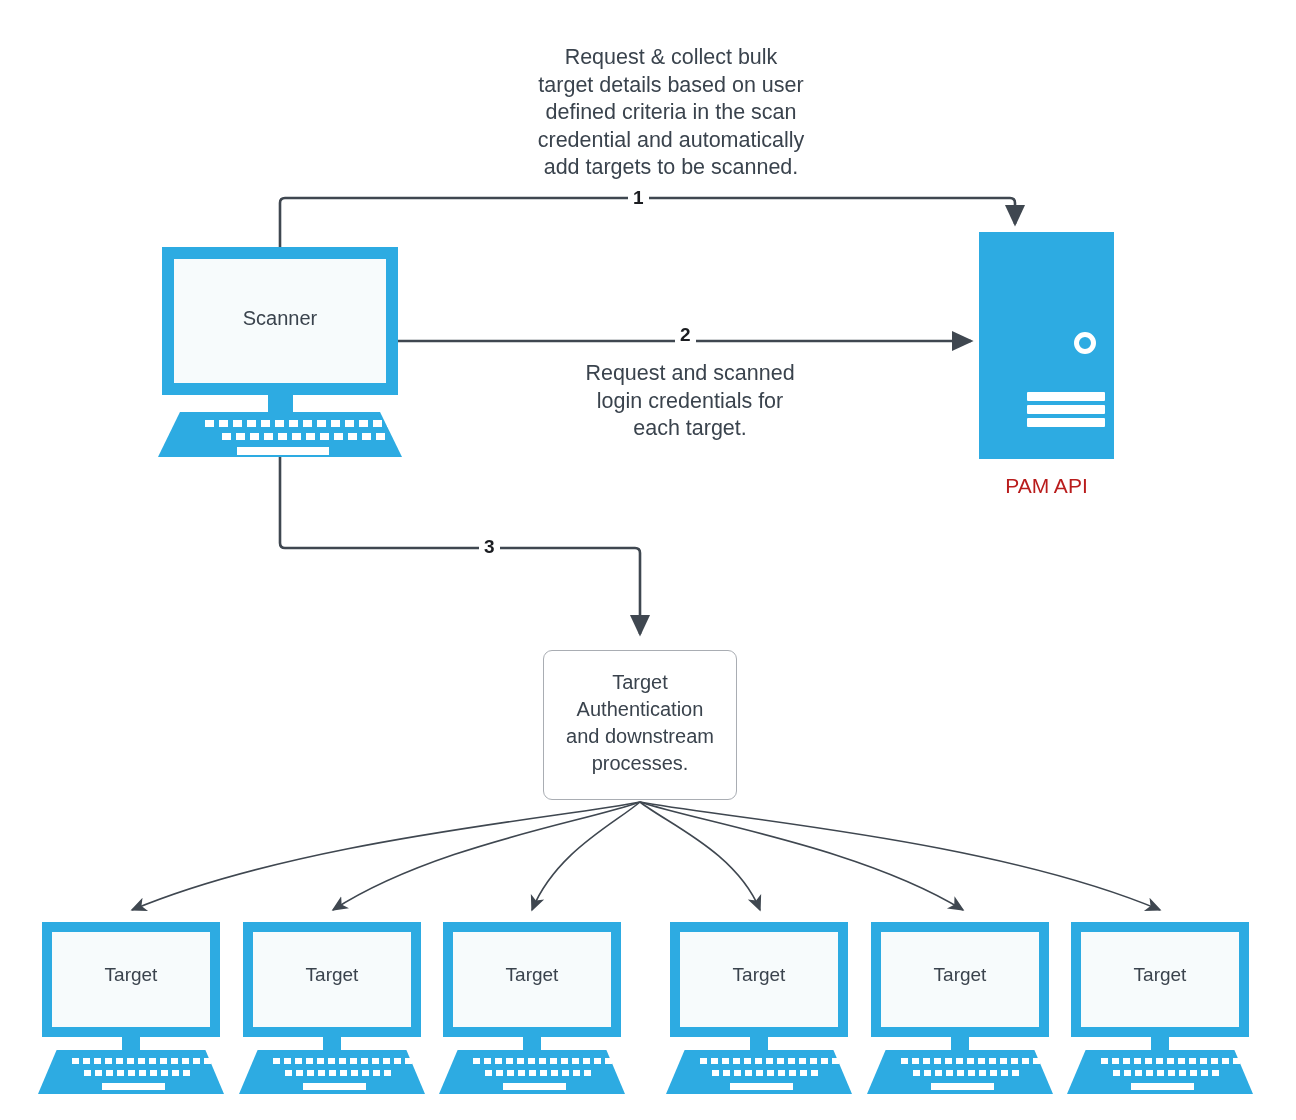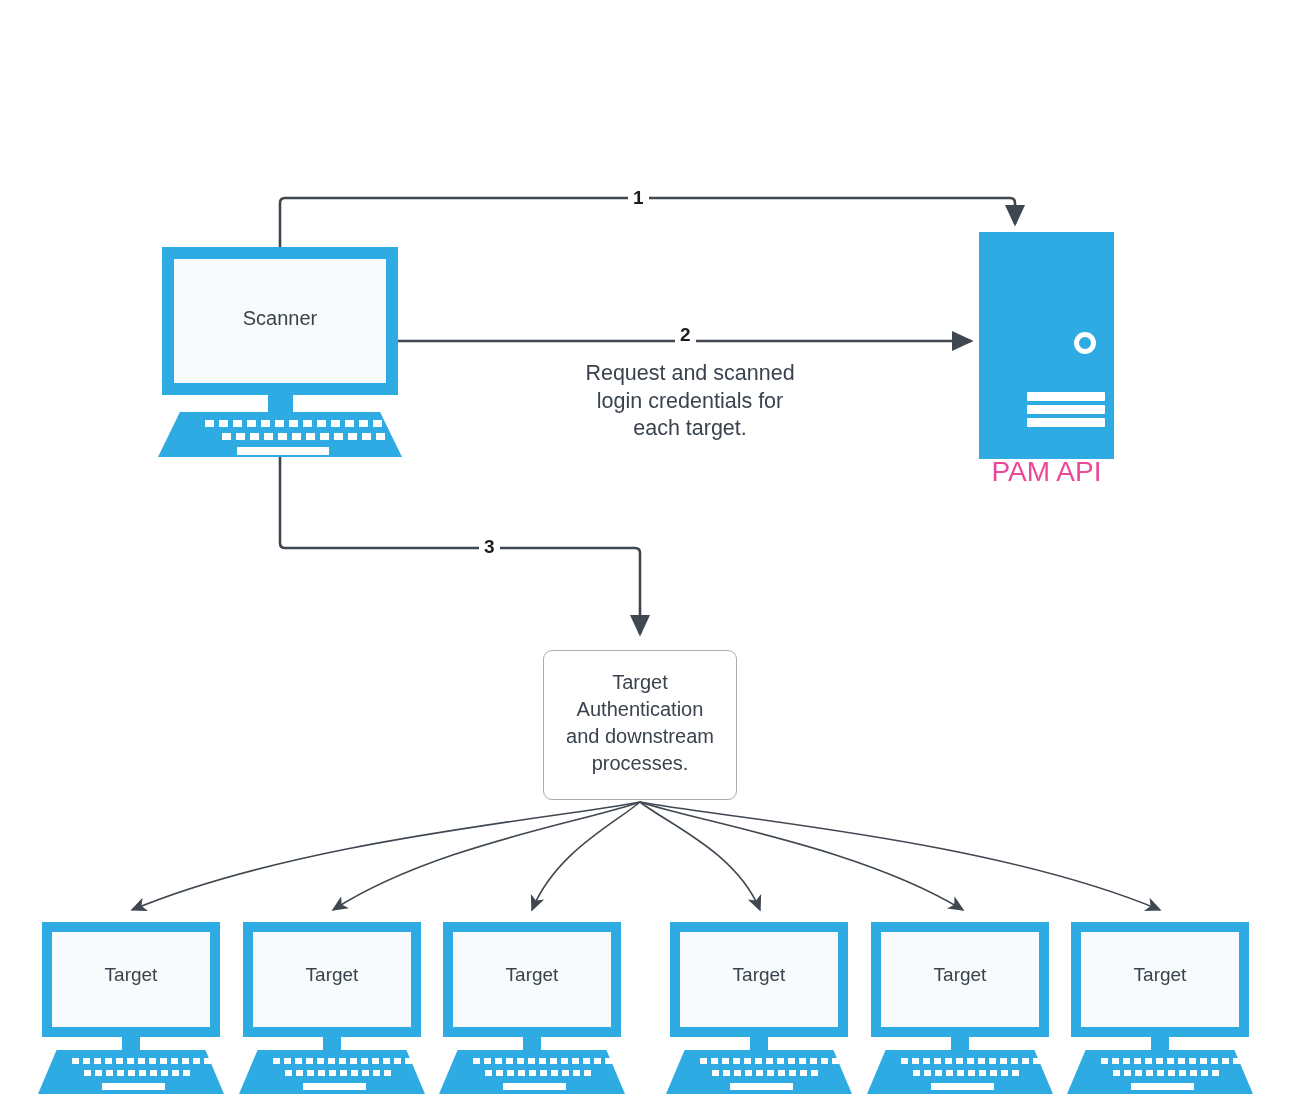--- a/index.html
+++ b/index.html
@@ -102,22 +102,22 @@
   #server .ring{
     position:absolute;left:95px;top:100px;width:22px;height:22px;
     box-sizing:border-box;border:5px solid #ffffff;border-radius:50%;
     background:transparent;
   }
   #server .bar{position:absolute;left:48px;width:78px;height:9px;background:#ffffff;border-radius:1px;}
   #server .bar.b1{top:160px;}
   #server .bar.b2{top:173px;}
   #server .bar.b3{top:186px;}
   #server-label{
-    position:absolute;left:959px;top:456px;width:175px;
-    text-align:center;font-size:28px;color:#ec4899;
+    position:absolute;left:959px;top:474px;width:175px;
+    text-align:center;font-size:21px;color:#b91c1c;
   }
 
   
   #process-box{
     position:absolute;left:543px;top:650px;width:194px;height:150px;
     box-sizing:border-box;
     background:#ffffff;
     border:1.6px solid #a9adb3;
     border-radius:9px;
   }
@@ -151,20 +151,25 @@
     <g stroke="#3f4750" stroke-width="1.6" fill="none">
       <path d="M640,802 C560,818 300,840 132,910" marker-end="url(#arrowthin)"></path>
       <path d="M640,802 C584,822 432,846 333,910" marker-end="url(#arrowthin)"></path>
       <path d="M640,802 C614,824 556,852 532,910" marker-end="url(#arrowthin)"></path>
       <path d="M640,802 C668,824 736,852 760,910" marker-end="url(#arrowthin)"></path>
       <path d="M640,802 C700,822 862,848 963,910" marker-end="url(#arrowthin)"></path>
       <path d="M640,802 C724,818 994,840 1160,910" marker-end="url(#arrowthin)"></path>
     </g>
   </svg>
 
+  <div class="note" id="note-1">Request &amp; collect bulk
+target details based on user
+defined criteria in the scan
+credential and automatically
+add targets to be scanned.</div>
   <div class="note" id="note-2">Request and scanned
 login credentials for
 each target.</div>
 
   <div class="step-num" id="step-1">1</div>
   <div class="step-num" id="step-2">2</div>
   <div class="step-num" id="step-3">3</div>
 
   <div class="laptop" id="scanner">
     <div class="screen"></div>

